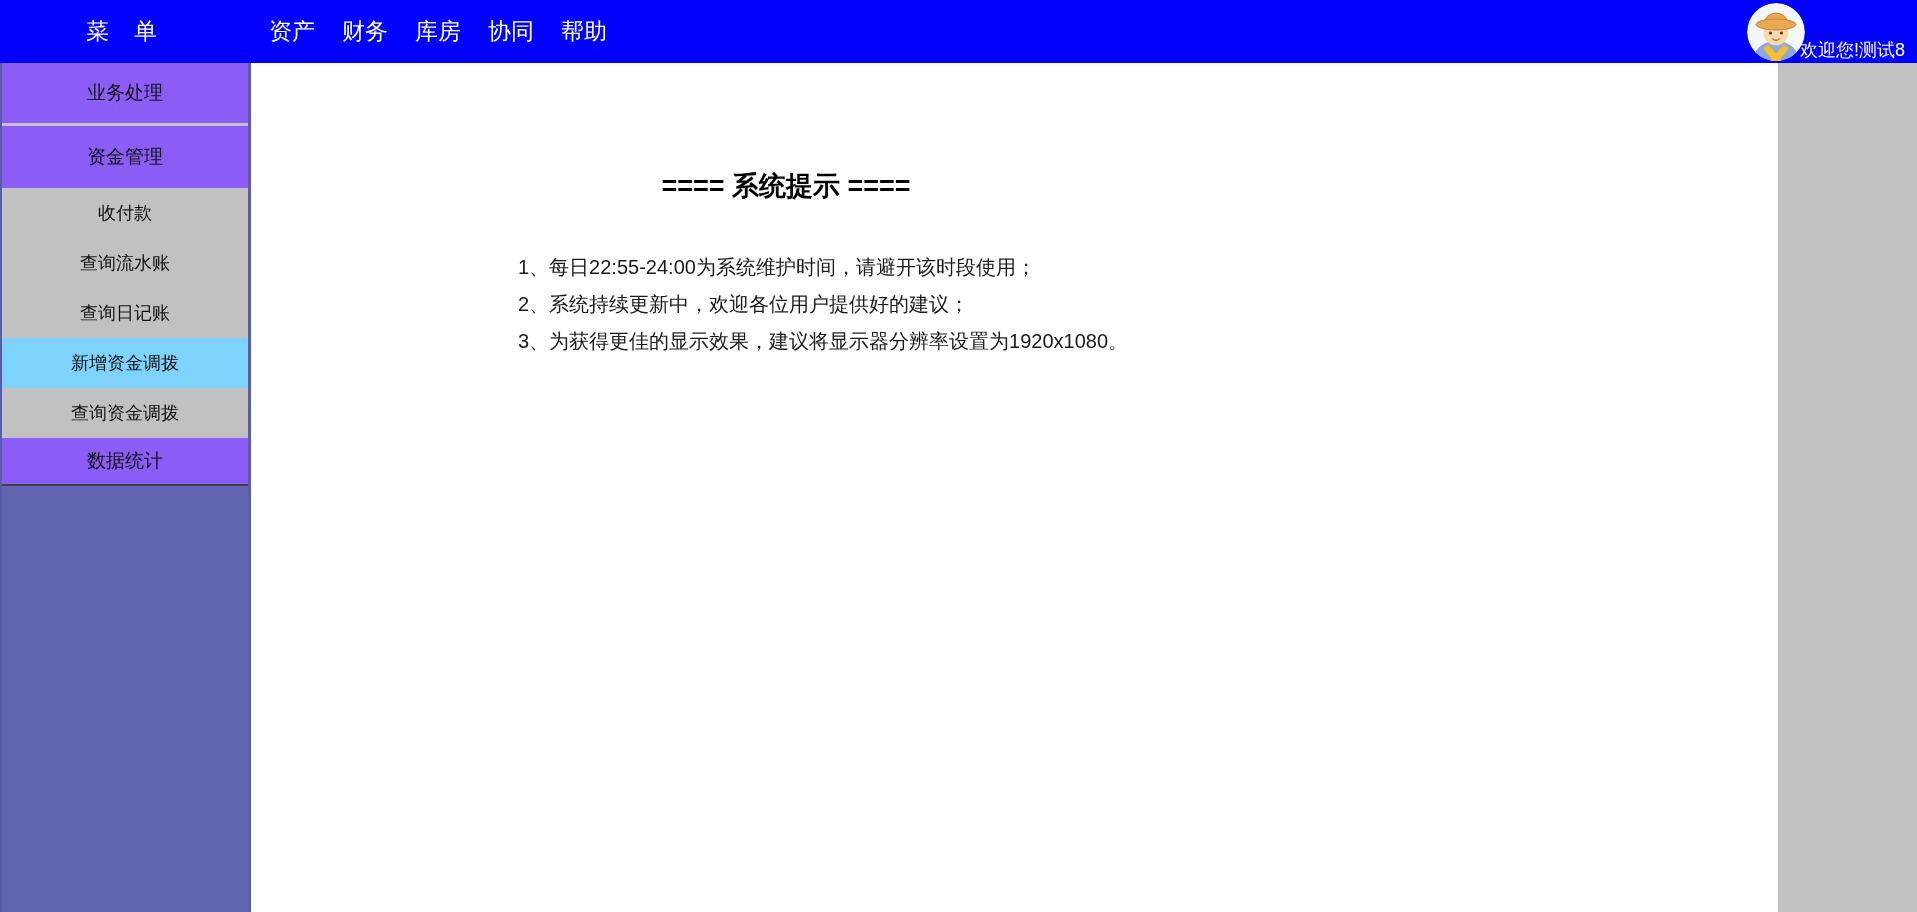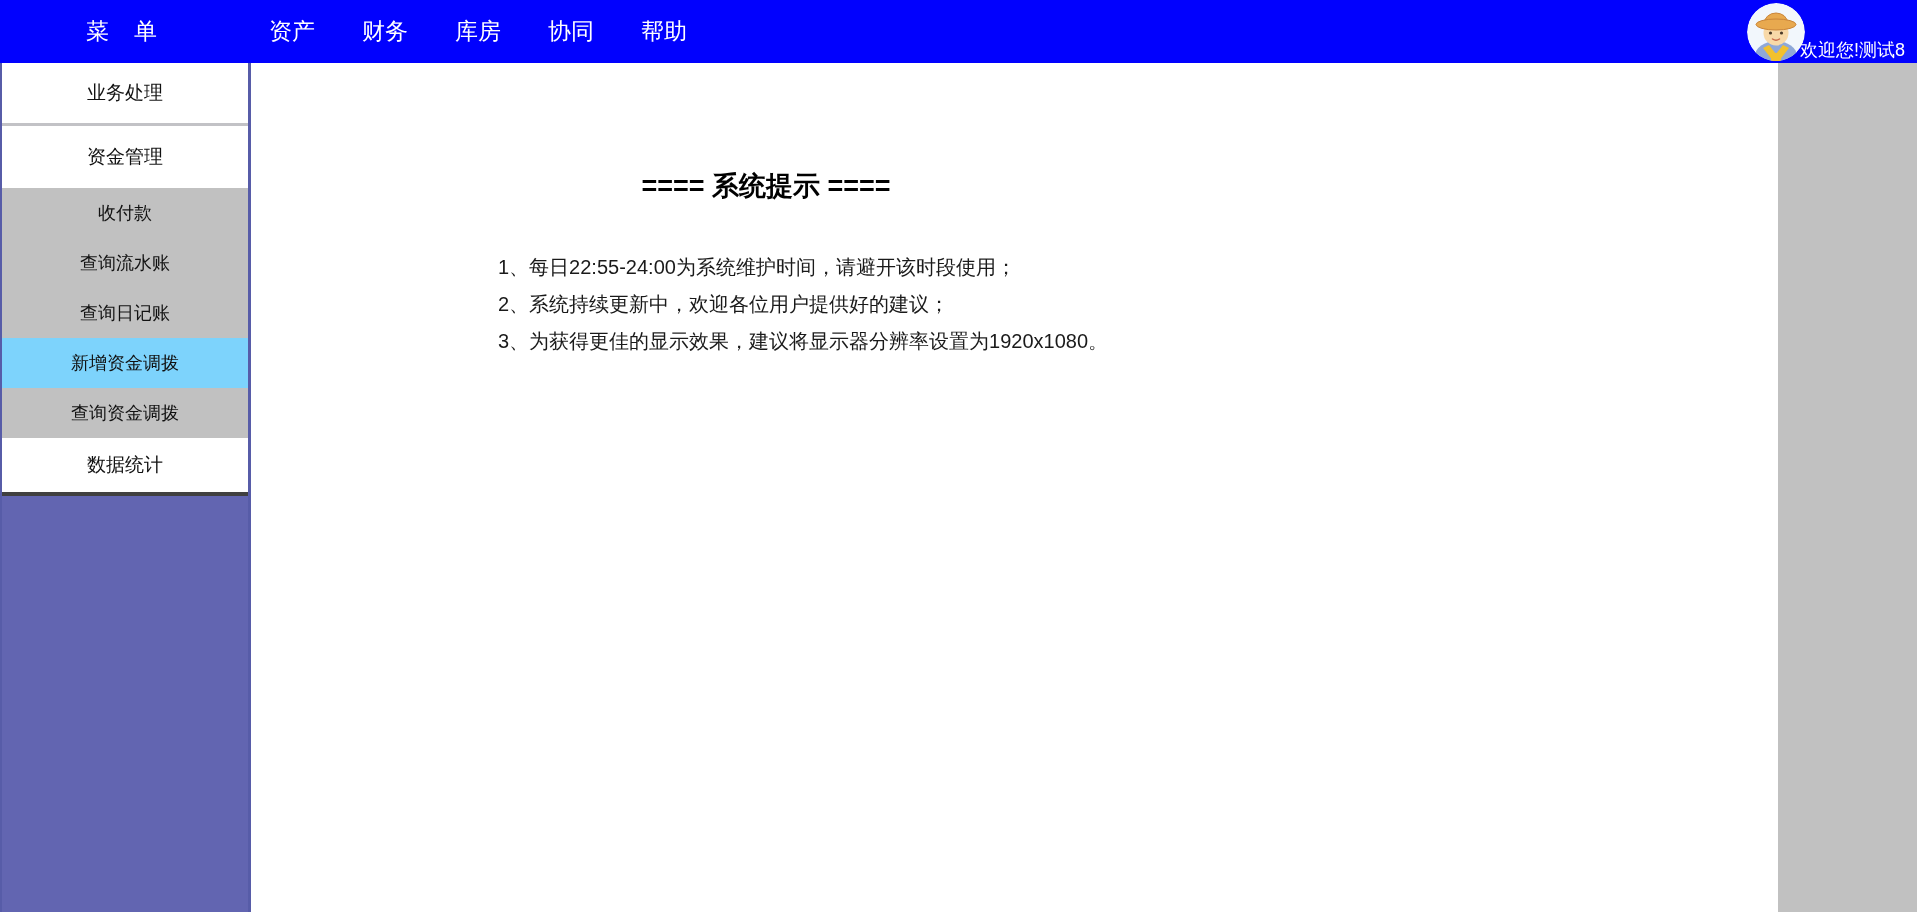--- a/index.html
+++ b/index.html
@@ -18,21 +18,21 @@
     display: flex; align-items: center; padding-left: 41px;
   }
   .brand {
     position: absolute; left: 86px; top: 0; height: 63px;
     display: flex; align-items: center;
     color: #ffffff; font-size: 23px; letter-spacing: 1px;
     cursor: pointer; white-space: pre;
   }
   .top-nav {
     position: absolute; left: 269px; top: 0; height: 63px;
-    display: flex; align-items: center; gap: 47px;
+    display: flex; align-items: center; gap: 27px;
   }
   .nav-item {
     color: #ffffff; font-size: 23px; cursor: pointer; white-space: nowrap;
   }
   .avatar {
     position: absolute; left: 1747px; top: 3px;
     width: 58px; height: 58px; border-radius: 50%;
     overflow: hidden; cursor: pointer;
   }
   .welcome {
@@ -50,30 +50,31 @@
     background: #6265b1;
     border-left: 2px solid #575ca8;
     border-right: 3px solid #575ca8;
   }
   .side-item {
     width: 100%;
     display: flex; align-items: center; justify-content: center;
     font-size: 18px; color: #111111;
     cursor: pointer;
   }
-  .side-item.group { background: #ffffff; height: 62px; font-size: 19px; }
+  .side-item.group { background: #8b5cf6; height: 62px; font-size: 19px; }
   .side-item.group.first { height: 63px; border-bottom: 3px solid #c2c2c6; }
   .side-item.sub { background: #c1c1c1; height: 50px; }
   .side-item.selected { background: #7dd3fc; }
-  .side-item.last { height: 58px; border-bottom: 4px solid #404040; font-family: Liberation Mono, monospace; }
+  .side-item.last { height: 48px; border-bottom: 2px solid #404040; font-family: Liberation Mono, monospace; }
 
   
   .main-content {
     position: absolute; left: 251px; top: 63px; right: 139px; bottom: 0;
     background: #ffffff;
+    padding-left: 20px;
   }
   .main-inner { position: relative; width: 1030px; height: 100%; }
   .sys-title {
     position: absolute; top: 105px; left: 0; width: 1030px;
     text-align: center;
     font-size: 27px; font-weight: bold; color: #000000;
     white-space: pre;
   }
   .notice-list {
     position: absolute; top: 186px; left: 247px;

